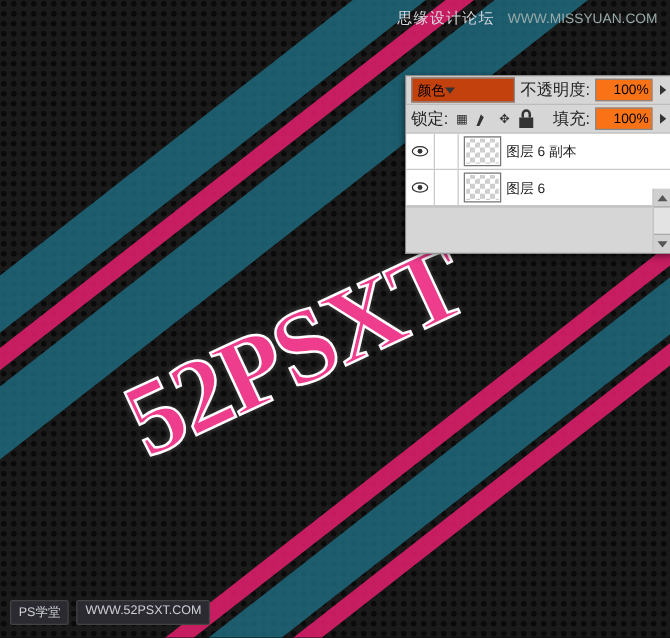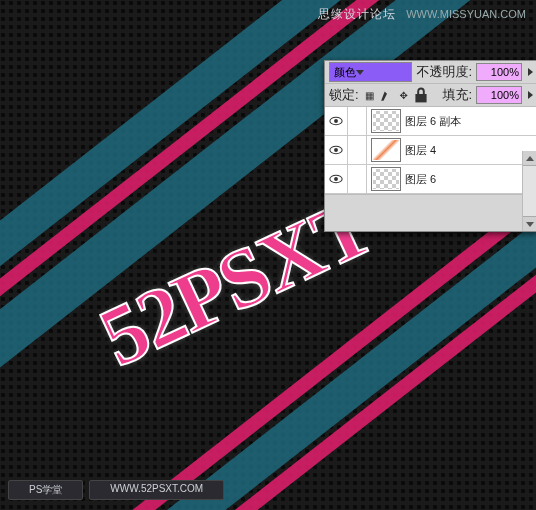--- a/index.html
+++ b/index.html
@@ -9,30 +9,30 @@
   .s-teal-1{width:900px;height:36px;background:rgba(30,110,130,.8);left:-200px;top:30px;border-radius:4px}
   .s-pink-1{width:900px;height:14px;background:rgba(230,30,110,.85);left:-200px;top:85px;border-radius:4px}
   .s-teal-2{width:900px;height:46px;background:rgba(30,110,130,.8);left:-200px;top:120px;border-radius:4px}
   .s-pink-2{width:900px;height:14px;background:rgba(230,30,110,.85);left:-200px;top:420px;border-radius:4px}
   .s-teal-3{width:900px;height:36px;background:rgba(30,110,130,.8);left:-200px;top:450px;border-radius:4px}
   .s-pink-3{width:900px;height:14px;background:rgba(230,30,110,.85);left:-200px;top:500px;border-radius:4px}
   .bigtext{position:absolute;left:44%;top:55%;transform:translate(-50%,-50%) rotate(-25deg);font-family:"Georgia",serif;font-size:84px;font-weight:900;color:#ef3d8e;-webkit-text-stroke:2px #fff;text-shadow:0 0 6px rgba(255,255,255,.3);letter-spacing:-2px;white-space:nowrap}
   .wm-top{position:absolute;top:6px;right:10px;color:#d9d9e0;font-size:12px;letter-spacing:1px}
   .wm-top .sub{font-size:11px;color:#9aa;margin-left:6px;letter-spacing:0}
   .wm-bot{position:absolute;left:8px;bottom:10px;display:flex;gap:6px}
-  .wm-bot span{display:inline-block;background:#2a2a30;color:#cfcfd8;border:1px solid #444;border-radius:2px;padding:2px 20px;font-size:10px}
+  .wm-bot span{display:inline-block;background:#2a2a30;color:#cfcfd8;border:1px solid #444;border-radius:2px;padding:2px 6px;font-size:10px}
 
   
   .panel{position:absolute;top:60px;right:-2px;width:212px;background:#d6d6d6;border:1px solid #8a8a8a;box-shadow:0 2px 6px rgba(0,0,0,.6)}
   .row{display:flex;align-items:center;height:22px;border-bottom:1px solid #bcbcbc;padding:0 4px;gap:4px}
   .row.lock{background:#d6d6d6}
-  .blend-select{flex:1;height:18px;background:#8b5cf6;border:1px solid #888;display:flex;align-items:center;justify-content:flex-start;padding:0 4px;font-size:11px}
+  .blend-select{flex:1;height:18px;background:#c2410c;border:1px solid #888;display:flex;align-items:center;justify-content:flex-start;padding:0 4px;font-size:11px}
   .chev{width:0;height:0;border-left:4px solid transparent;border-right:4px solid transparent;border-top:5px solid #333}
   .lbl{font-size:13px;color:#222}
-  .num-input{width:40px;height:16px;background:#f0abfc;border:1px solid #888;display:flex;align-items:center;justify-content:flex-end;padding:0 2px;font-size:11px}
+  .num-input{width:40px;height:16px;background:#f97316;border:1px solid #888;display:flex;align-items:center;justify-content:flex-end;padding:0 2px;font-size:11px}
   .tri{width:0;height:0;border-top:4px solid transparent;border-bottom:4px solid transparent;border-left:5px solid #333;margin-left:2px}
   .lockicons{display:flex;gap:3px;align-items:center}
   .licon{width:14px;height:14px;display:flex;align-items:center;justify-content:center;font-size:10px;color:#333}
   .layers{background:#fff}
   .layer{display:flex;align-items:center;height:28px;border-bottom:1px solid #c9c9c9}
   .layer.selected{background:#5a78b0}
   .layer.selected .name{color:#fff}
   .eye{width:22px;display:flex;align-items:center;justify-content:center;border-right:1px solid #c9c9c9;height:100%}
   .eye svg{width:14px;height:10px}
   .slot{width:18px;border-right:1px solid #c9c9c9;height:100%}
@@ -124,31 +124,20 @@
           <div class="name">图层 6 副本</div>
         </div>
         <div class="layer">
           <div class="eye">
             <svg viewBox="0 0 16 10">
               <ellipse cx="8" cy="5" rx="7" ry="4.2" fill="none" stroke="#333" stroke-width="1.2"></ellipse>
               <circle cx="8" cy="5" r="2.2" fill="#333"></circle>
             </svg>
           </div>
           <div class="slot"></div>
-          <div class="thumb t-strip"></div>
-          <div class="name">图层 4</div>
-        </div>
-        <div class="layer">
-          <div class="eye">
-            <svg viewBox="0 0 16 10">
-              <ellipse cx="8" cy="5" rx="7" ry="4.2" fill="none" stroke="#333" stroke-width="1.2"></ellipse>
-              <circle cx="8" cy="5" r="2.2" fill="#333"></circle>
-            </svg>
-          </div>
-          <div class="slot"></div>
           <div class="thumb checker"></div>
           <div class="name">图层 6</div>
         </div>
       </div>
     <div class="pad"></div>
     <div class="scrollbar">
       <div class="sb-btn">
           <div class="sb-tri-up"></div>
         </div>
       <div class="sb-btn bot">

